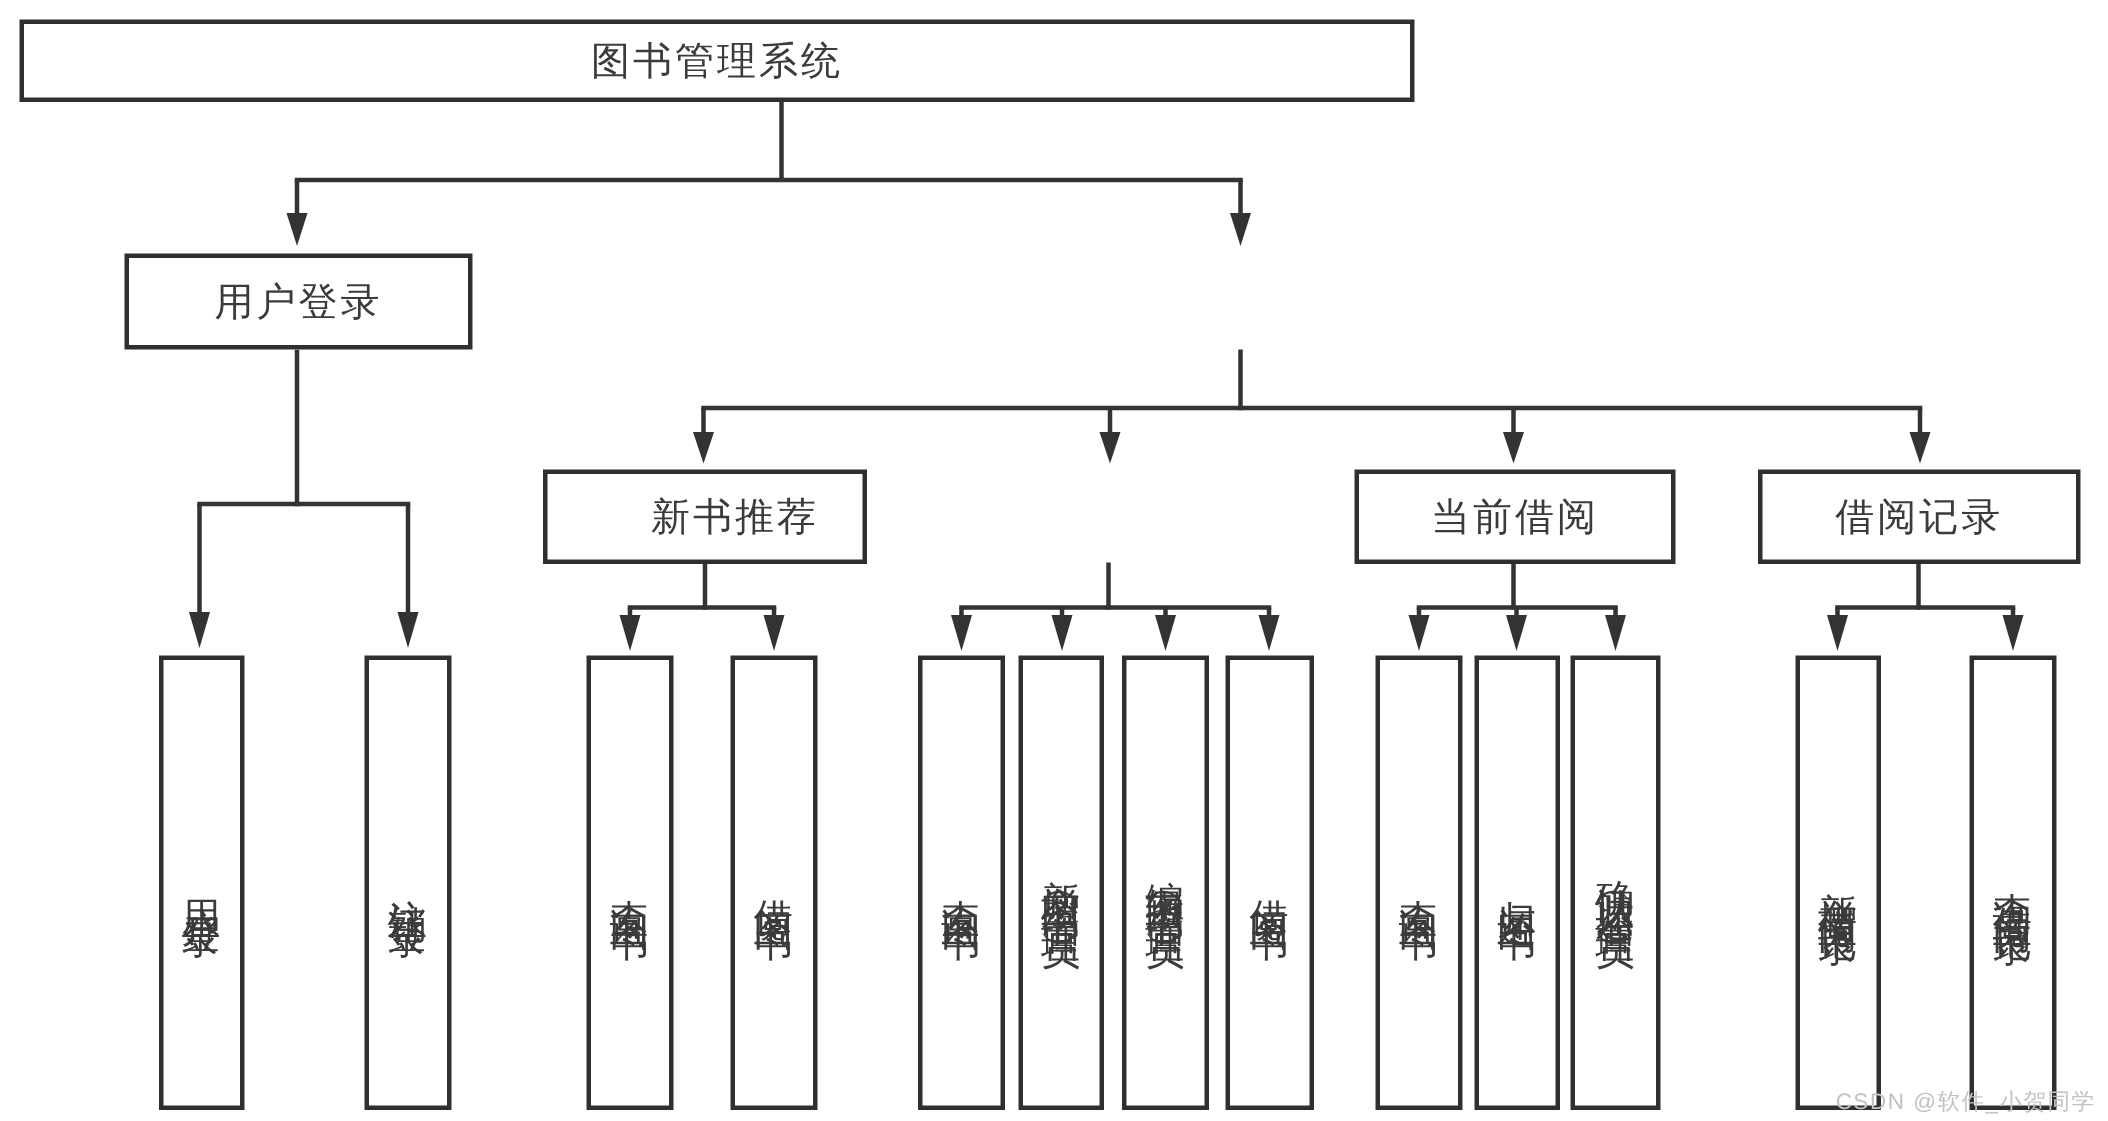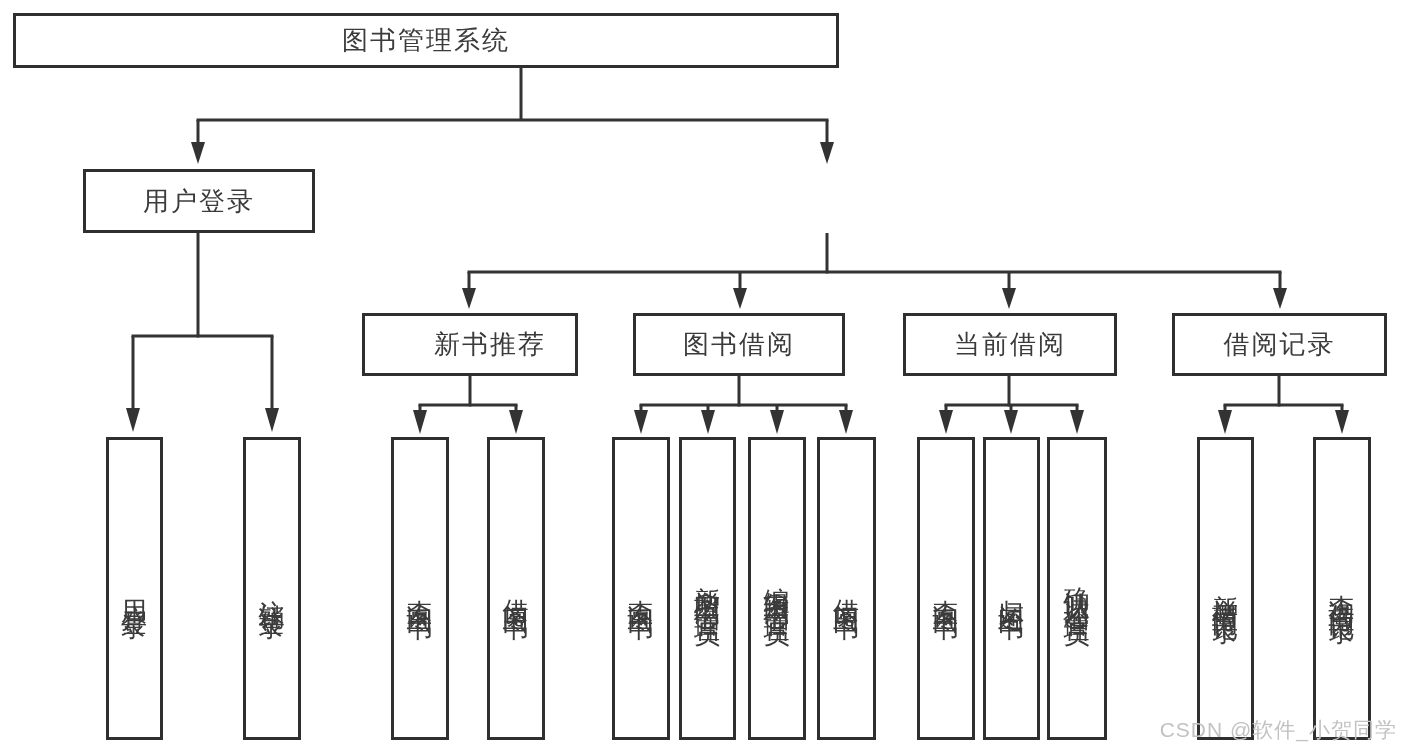--- a/index.html
+++ b/index.html
@@ -35,21 +35,21 @@
     text-orientation: mixed;
     letter-spacing: 5px;
     white-space: normal;
     line-height: 1;
     font-size: 26px;
   }
   .watermark {
     position: absolute;
     right: 8px;
     bottom: 3px;
-    font-size: 21px;
+    font-size: 15px;
     color: #c2c2c2;
     letter-spacing: 1px;
     z-index: 5;
   }
 </style>
 </head>
 <body>
 
 <div class="canvas">
 
@@ -124,26 +124,25 @@
         <path d="M1279 375 V406.5" fill="none"></path>
         <path d="M1223.5 405 H1343.5" fill="none"></path>
         <path d="M1225 405 V412" fill="none"></path>
         <path d="M1342 405 V412" fill="none"></path>
         <path d="M1218 410 H1232 L1225 434 Z" stroke="none"></path>
         <path d="M1335 410 H1349 L1342 434 Z" stroke="none"></path>
       </g>
     </g>
   </svg>
 
-  <div class="node" style="left:13px; top:13px; width:826px; height:55px;">图书管理系统</div>
+  <div class="node" style="left:13px; top:13px; width:930px; height:55px;">图书管理系统</div>
 
   <div class="node" style="left:83px; top:169px; width:232px; height:64px;">用户登录</div>
 
   <div class="node" style="left:362px; top:313px; width:216px; height:63px;padding-left:40px;">新书推荐</div>
-  <div class="node" style="left:633px; top:313px; width:212px; height:63px;">图书借阅</div>
   <div class="node" style="left:903px; top:313px; width:214px; height:63px;">当前借阅</div>
   <div class="node" style="left:1172px; top:313px; width:215px; height:63px;">借阅记录</div>
 
   <div class="node leaf" style="left:106px; top:437px; width:57px; height:303px;">用户登录</div>
   <div class="node leaf" style="left:243px; top:437px; width:58px; height:303px;">注销登录</div>
 
   <div class="node leaf" style="left:391px; top:437px; width:58px; height:303px;">查询图书</div>
   <div class="node leaf" style="left:487px; top:437px; width:58px; height:303px;">借阅图书</div>
 
   <div class="node leaf" style="left:612px; top:437px; width:58px; height:303px;">查询图书</div>

